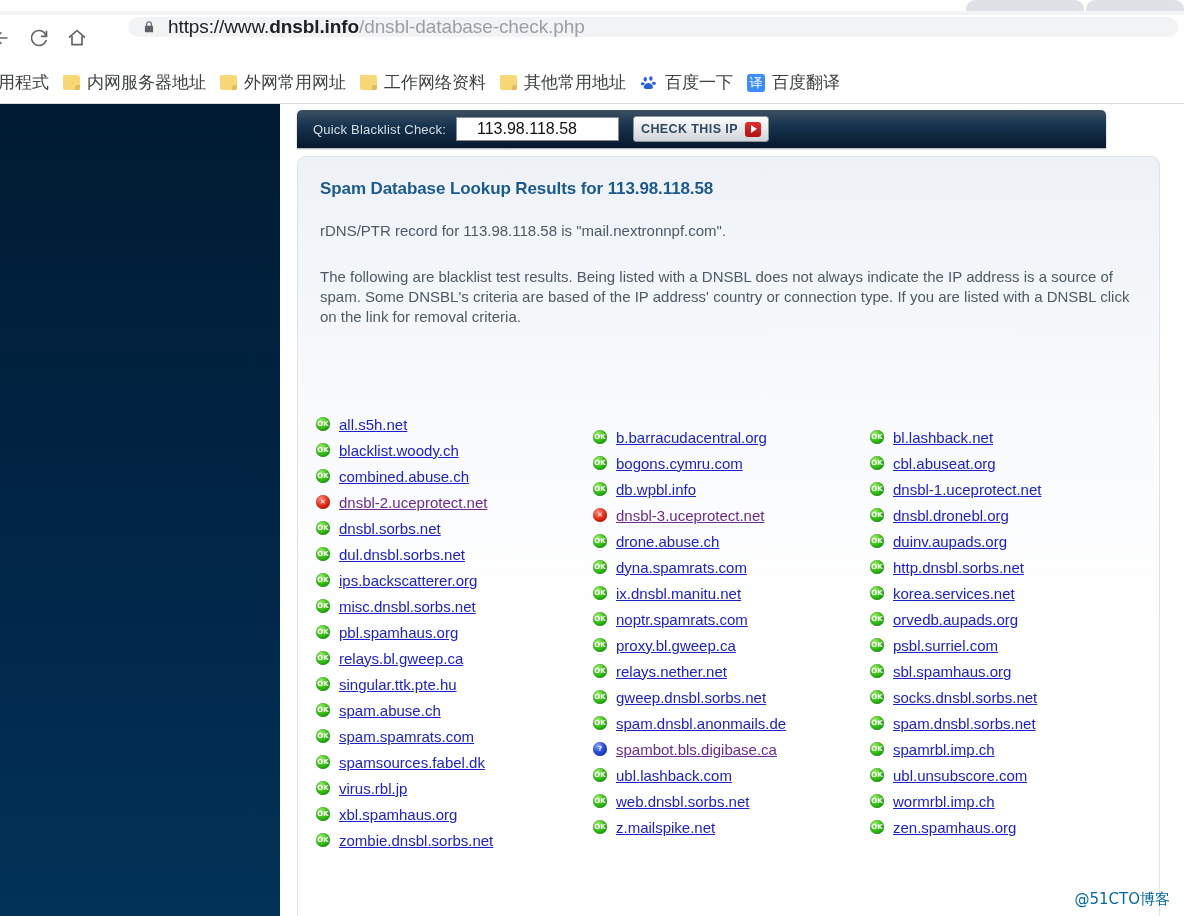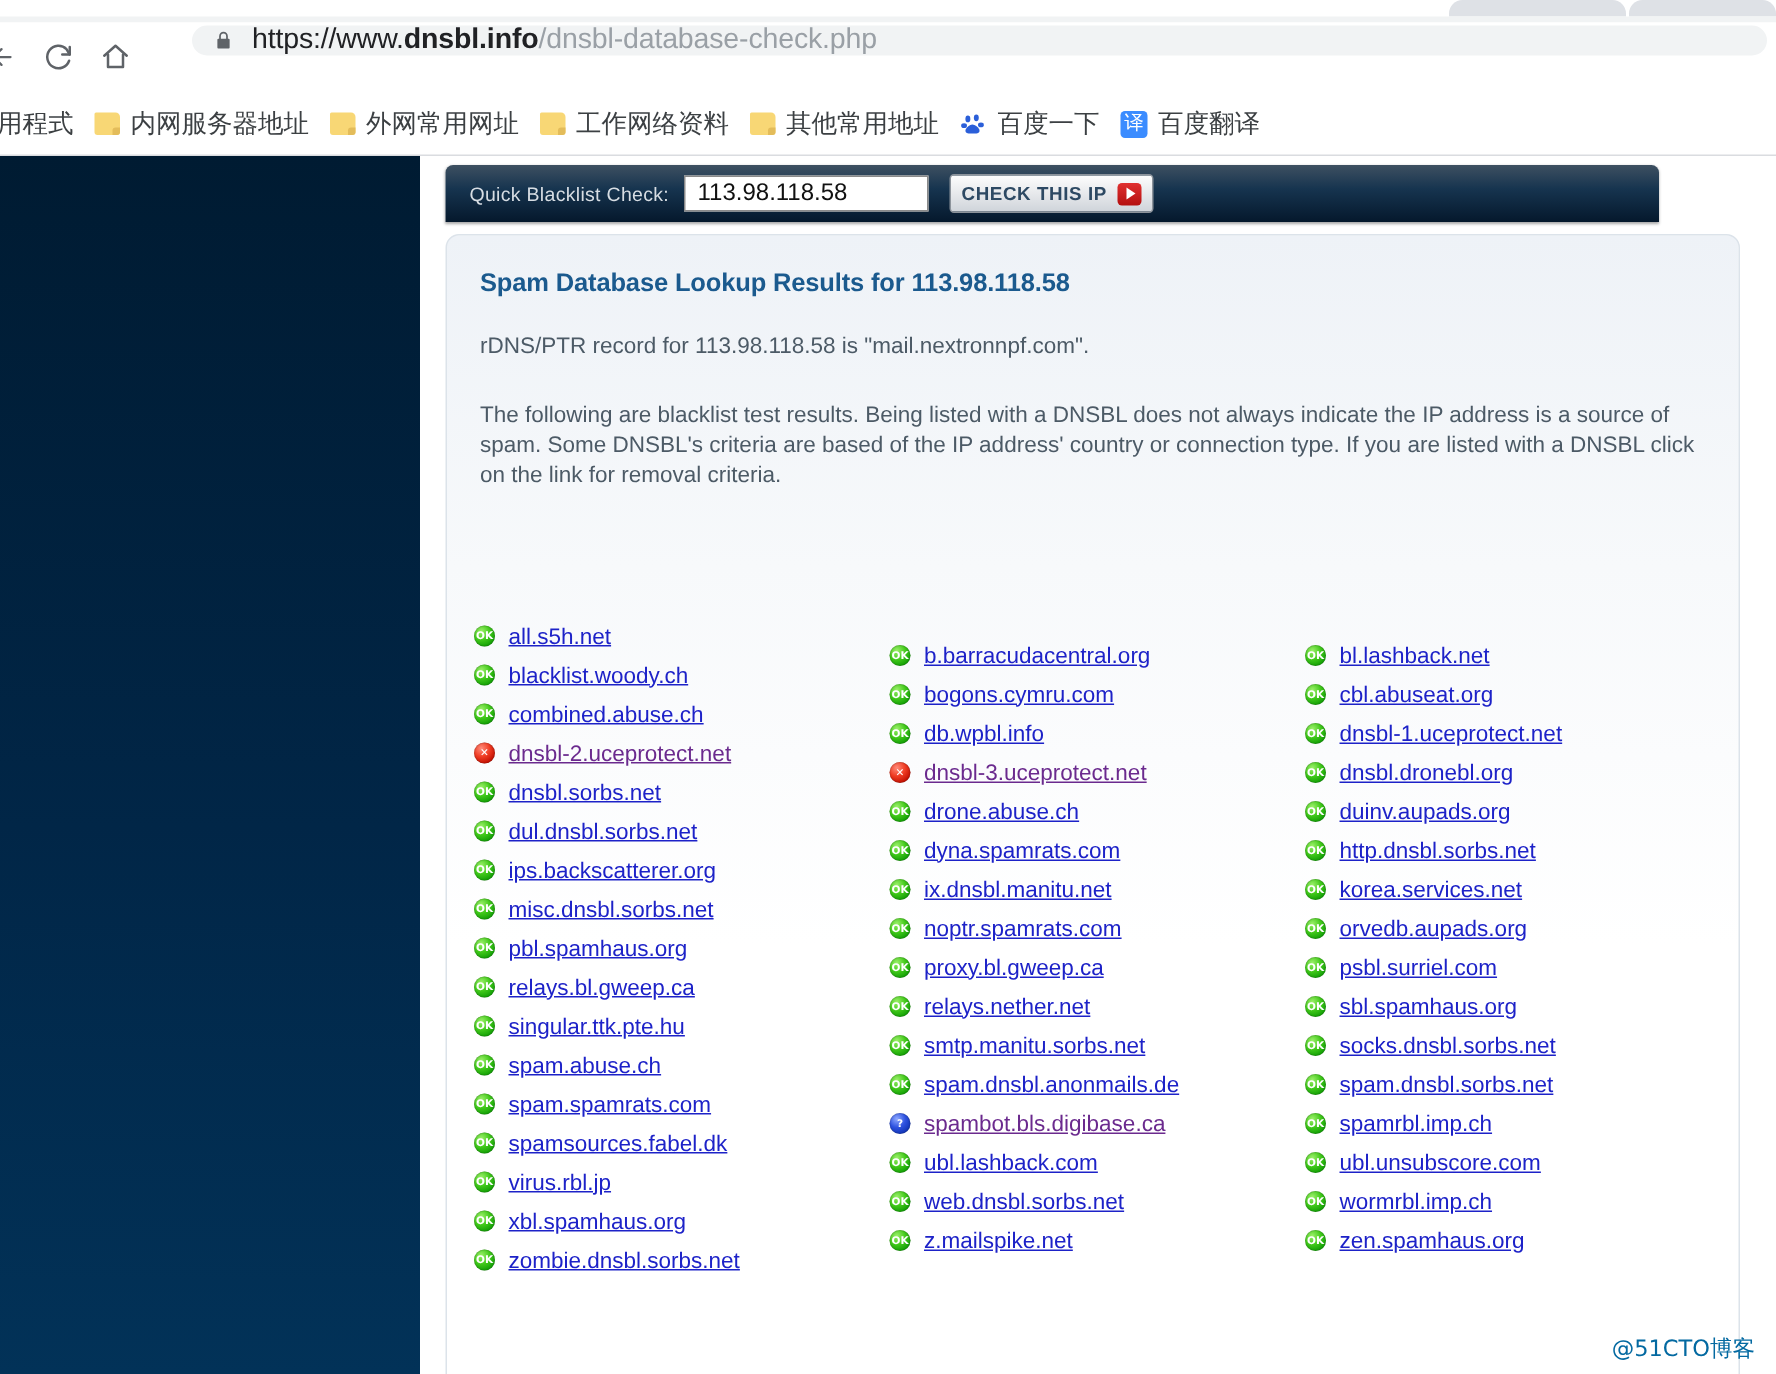--- a/index.html
+++ b/index.html
@@ -128,21 +128,21 @@
     padding-left: 16px;
     box-shadow: 0 1px 2px rgba(0,0,0,.35);
   }
   #quick-check-label {
     font-size: 13px; color: #d7dde3; letter-spacing: .2px;
     font-family: "Liberation Sans", sans-serif;
   }
   #quick-check-input {
     margin-left: 10px; width: 163px; height: 24px;
     background: #ffffff; border: 1px solid #8a8a8a;
-    font-size: 16px; color: #111; padding: 0 8px;
+    font-size: 16px; color: #111; padding: 0 20px;
     font-family: "Liberation Sans", sans-serif;
     line-height: 22px;
   }
   #check-ip-button {
     margin-left: 14px; height: 26px;
     background: linear-gradient(180deg, #fdfdfd 0%, #e6e8eb 52%, #cfd4da 100%);
     border: 1px solid #8c939b;
     border-radius: 3px;
     display: flex; align-items: center;
     padding: 0 7px; cursor: pointer;
@@ -441,21 +441,21 @@
         <div class="dnsbl-row">
           <span class="status-icon status-ok">OK</span>
           <span class="dnsbl-link">proxy.bl.gweep.ca</span>
         </div>
         <div class="dnsbl-row">
           <span class="status-icon status-ok">OK</span>
           <span class="dnsbl-link">relays.nether.net</span>
         </div>
         <div class="dnsbl-row">
           <span class="status-icon status-ok">OK</span>
-          <span class="dnsbl-link">smtp.manitu.sorbs.net</span>
+          <span class="dnsbl-link">gweep.dnsbl.sorbs.net</span>
         </div>
         <div class="dnsbl-row">
           <span class="status-icon status-ok">OK</span>
           <span class="dnsbl-link">spam.dnsbl.anonmails.de</span>
         </div>
         <div class="dnsbl-row">
           <span class="status-icon status-unknown">?</span>
           <span class="dnsbl-link visited">spambot.bls.digibase.ca</span>
         </div>
         <div class="dnsbl-row">

